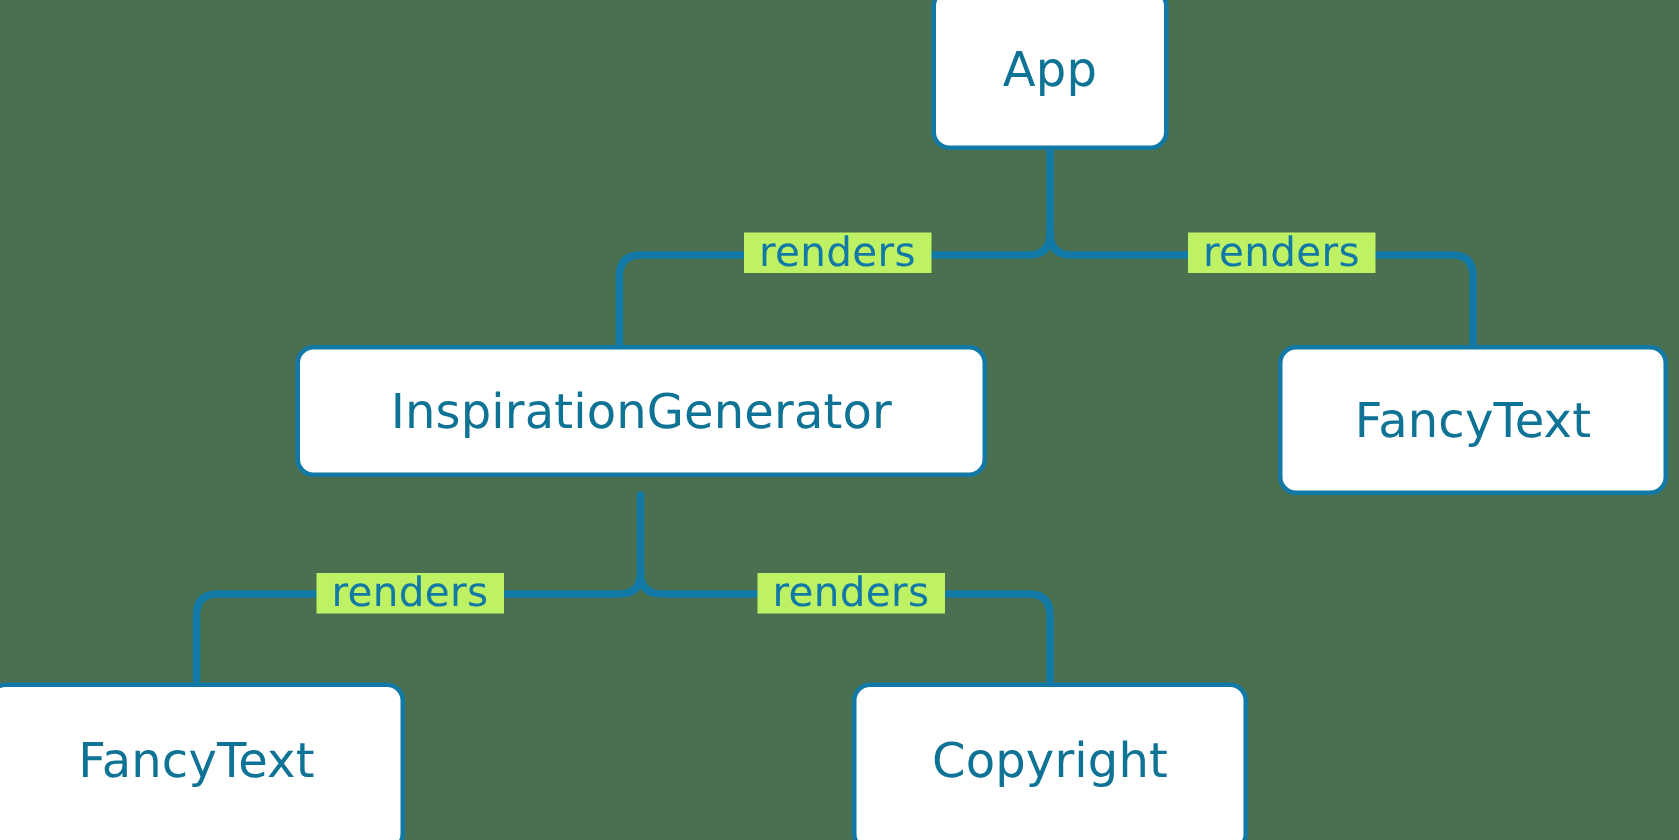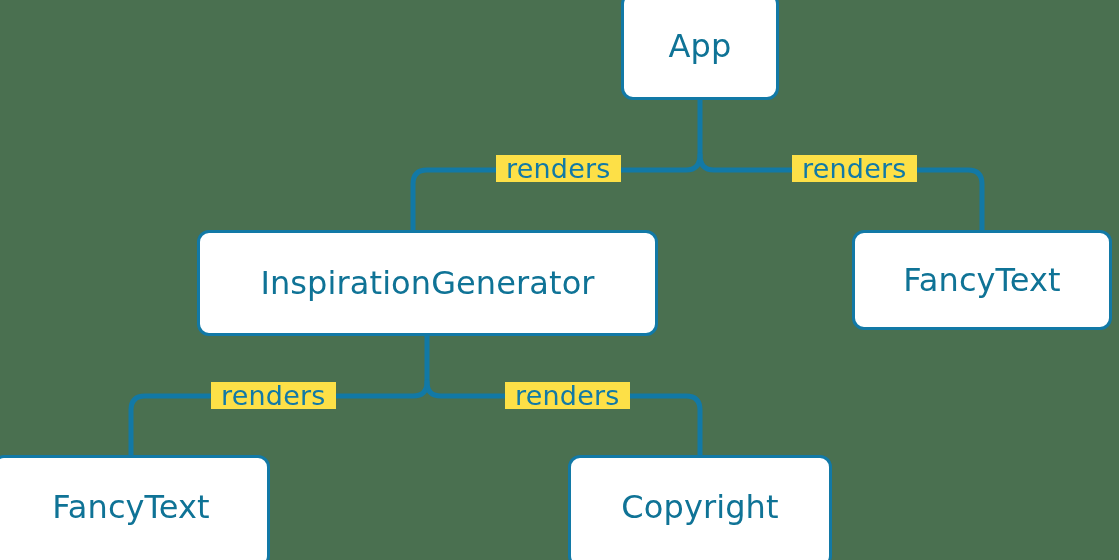--- a/index.html
+++ b/index.html
@@ -53,21 +53,21 @@
     white-space: nowrap;
     line-height: 1;
   }
   .edge-label {
     position: absolute;
     color: #1279a6;
     font-size: 27px;
     font-weight: 500;
     letter-spacing: 0.2px;
     white-space: nowrap;
-    background: #fde047;
+    background: #bef264;
     padding: 0 10px;
     line-height: 1;
     z-index: 2;
   }
 </style>
 </head>
 <body>
 
 <div id="canvas">
 
@@ -84,21 +84,21 @@
 
   <div class="edge-label" style="left:496px; top:155px;">renders</div>
   <div class="edge-label" style="left:792px; top:155px;">renders</div>
   <div class="edge-label" style="left:211px; top:382px;">renders</div>
   <div class="edge-label" style="left:505px; top:382px;">renders</div>
 
   <div class="node" style="left:621px; top:-8px; width:158px; height:108px;">
     <span class="node-label">App</span>
   </div>
 
-  <div class="node" style="left:197px; top:230px; width:461px; height:106px;">
+  <div class="node" style="left:197px; top:230px; width:461px; height:88px;">
     <span class="node-label">InspirationGenerator</span>
   </div>
 
   <div class="node" style="left:852px; top:230px; width:260px; height:100px;">
     <span class="node-label">FancyText</span>
   </div>
 
   <div class="node" style="left:-8px; top:455px; width:278px; height:113px;">
     <span class="node-label" style="position:relative; top:-5px;">FancyText</span>
   </div>

